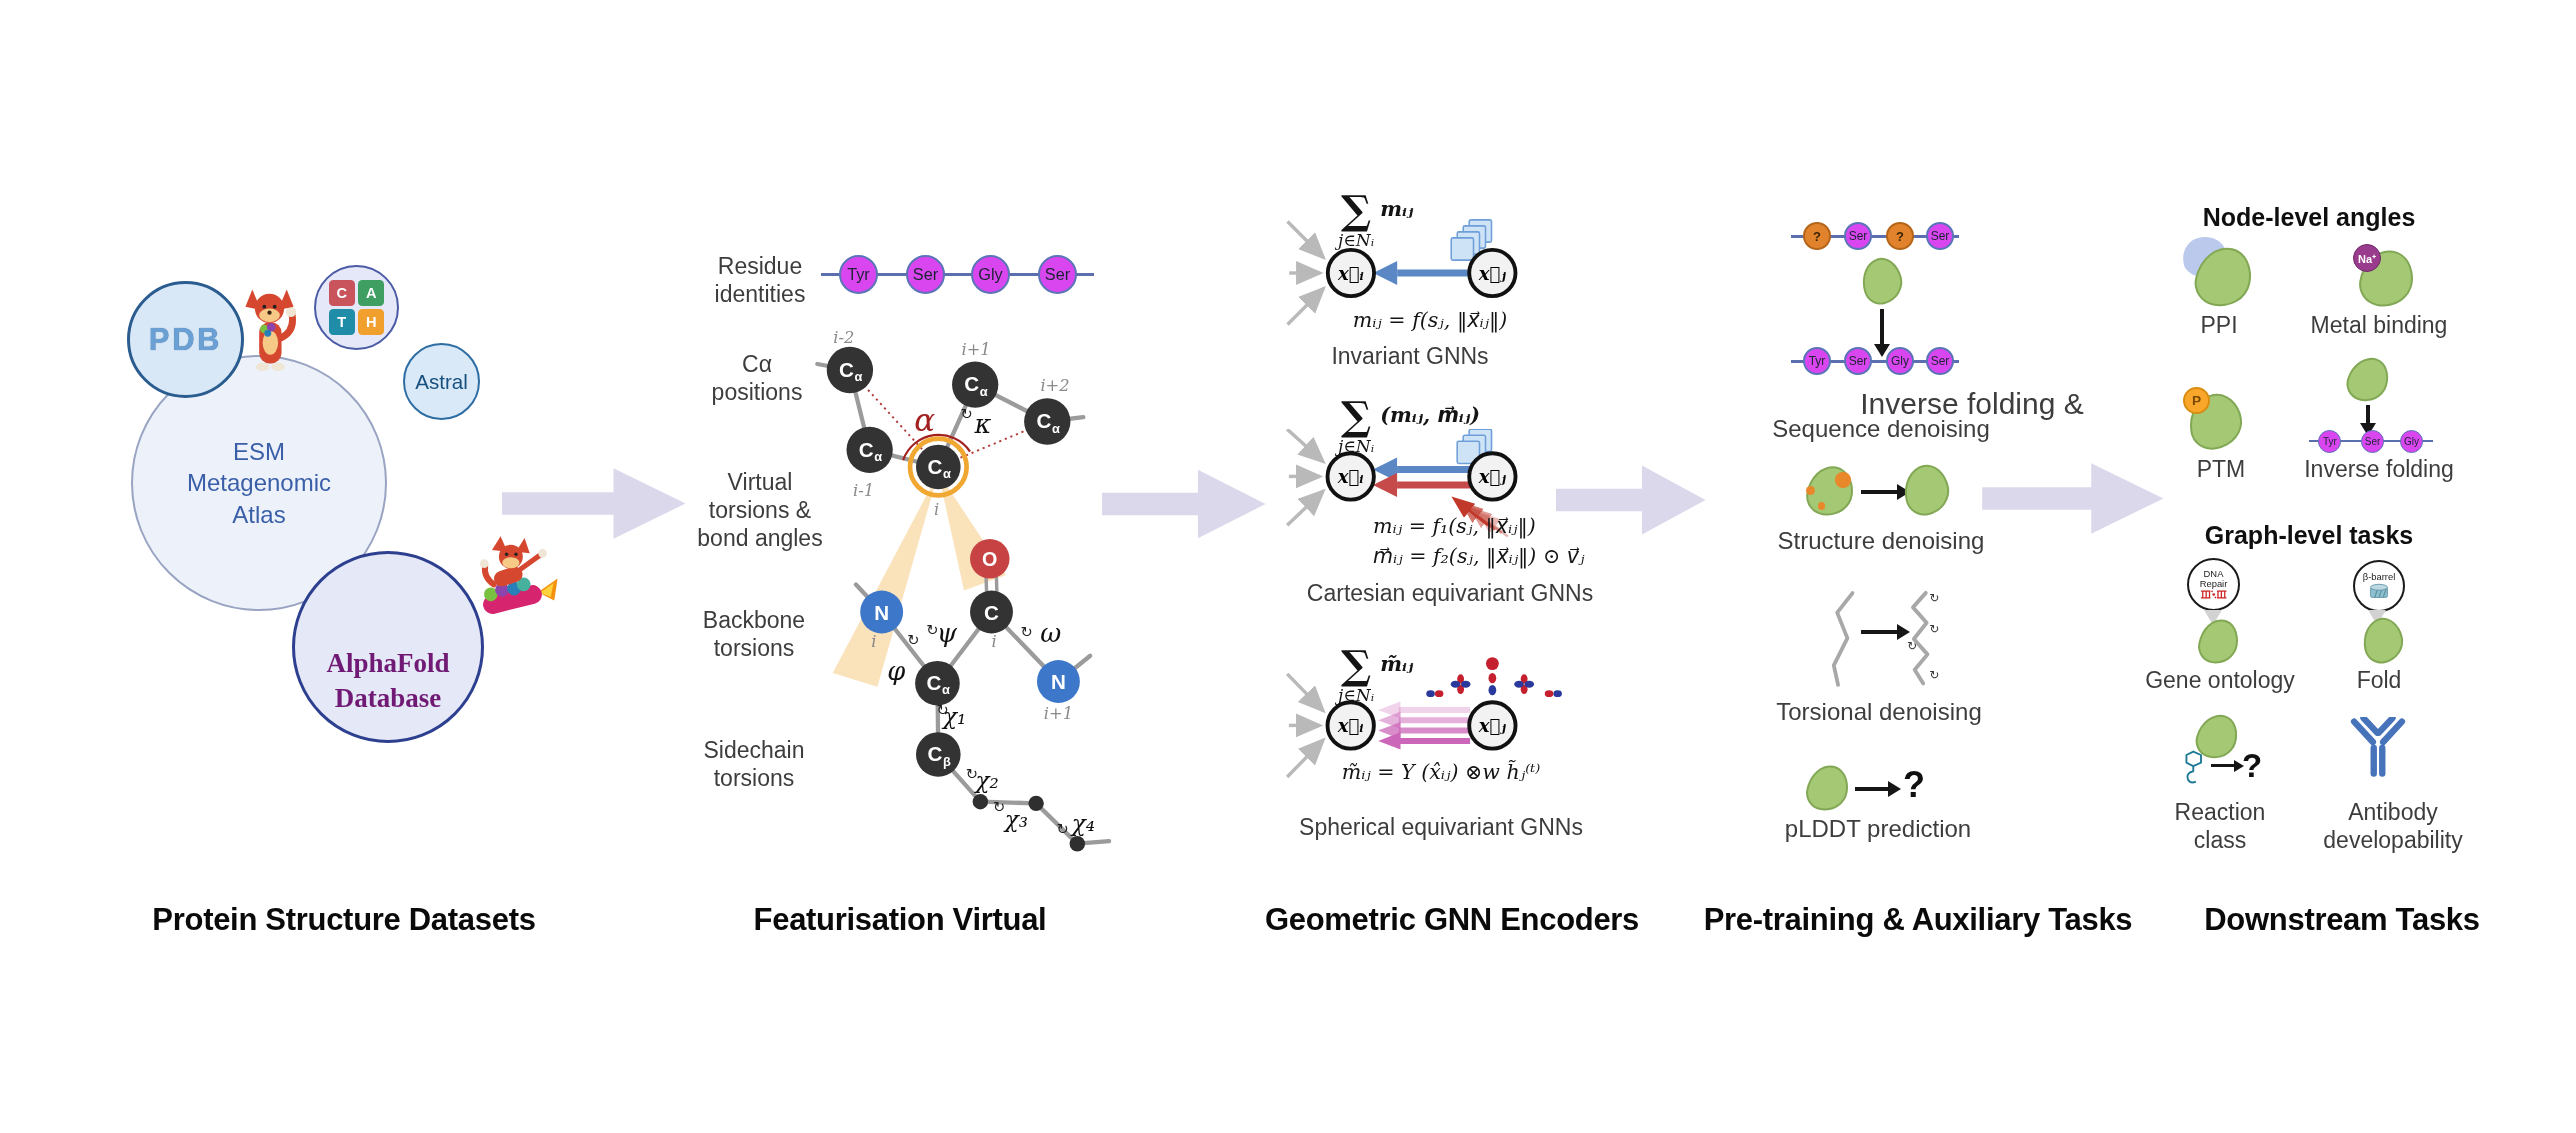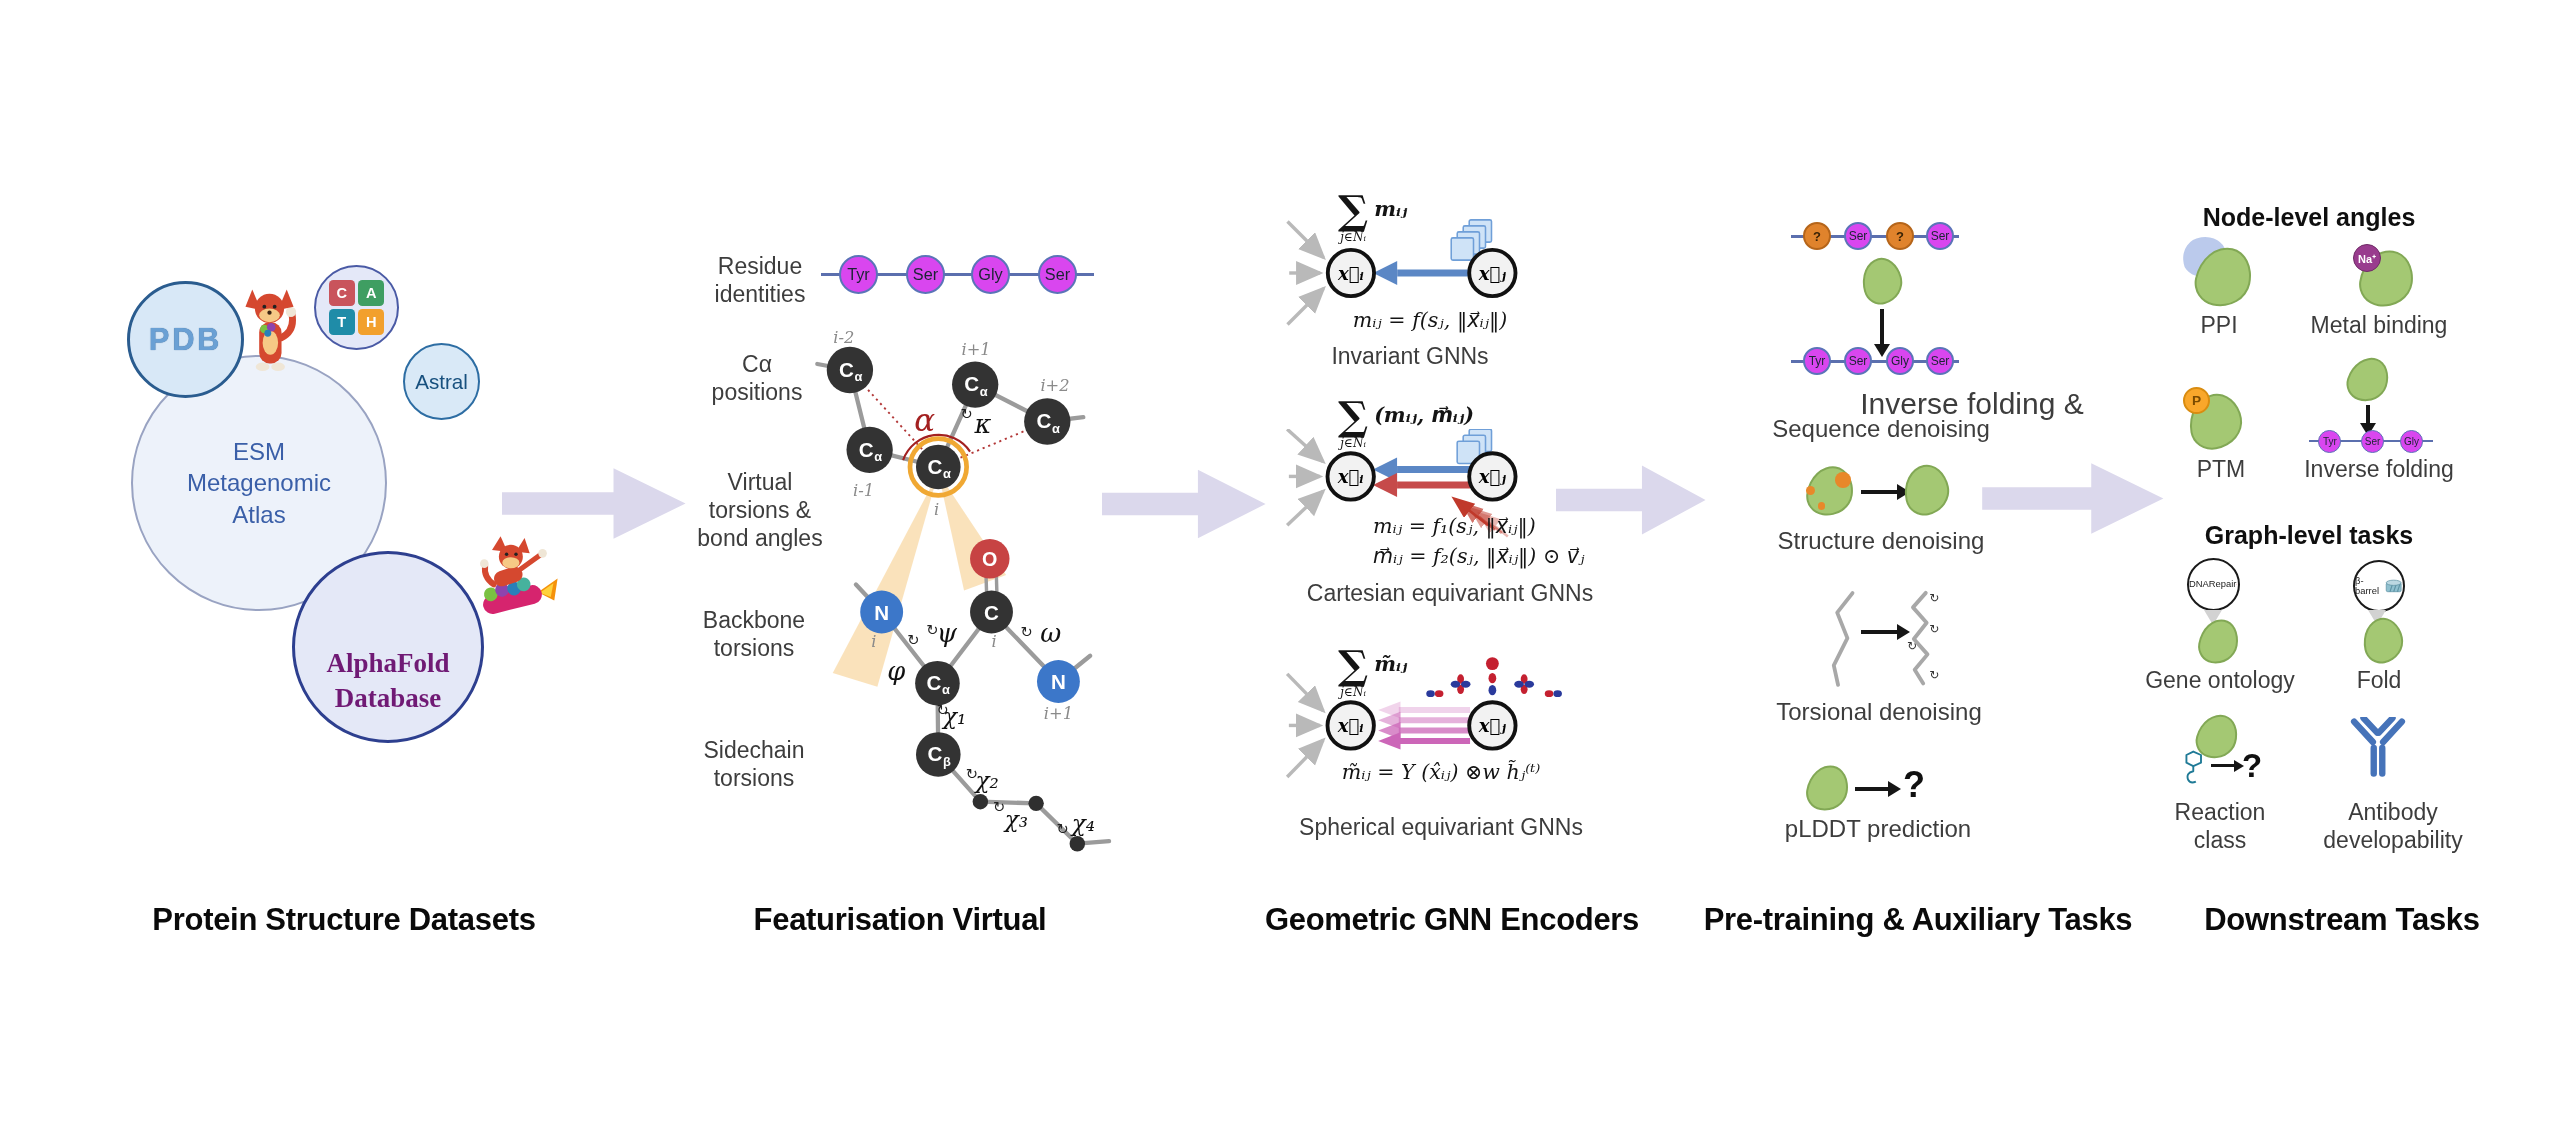--- a/index.html
+++ b/index.html
@@ -11,37 +11,37 @@
   .circ{border-radius:50%;box-sizing:border-box}
   .tlx{transform:translateX(-50%)}
   .sec-title{font-size:31px;font-weight:800;color:#0a0a0a;white-space:nowrap;letter-spacing:-0.3px}
   .lbl{font-size:23px;color:#3d3d3d;line-height:1.22;text-align:center;white-space:nowrap}
   .hdr{font-size:25px;font-weight:800;color:#0f0f0f;white-space:nowrap}
   .math{font-family:"DejaVu Serif","DejaVu Sans",serif;font-style:italic;color:#141414}
   .eq{font-size:20.6px;white-space:nowrap}
   .sumblock{display:flex;align-items:flex-start;gap:6px}
   .sigcol{display:flex;flex-direction:column;align-items:center}
   .sigma{font-size:40px;line-height:.95;font-style:normal;font-weight:600}
-  .sigsub{font-size:12px;margin-top:0.9px}
+  .sigsub{font-size:17px;margin-top:0.9px}
   .sum-expr{font-size:20.6px;font-weight:700;margin-top:6px}
   .blob{background:#a4c873;border:2.1px solid #82a855;box-sizing:border-box;
         border-radius:55% 45% 58% 42%/62% 52% 48% 38%}
   .fuzz{background:#b5c6ea;border-radius:48% 52% 45% 55%/55% 45% 58% 42%;opacity:.92}
   .reschip{background:#d946ef;border:2.1px solid #5b74b8;color:#1b2433;font-weight:500}
   .maskchip{background:#e0832c;border:2.1px solid #b5651a;color:#3a2306;font-weight:700}
   .chainline{background:#5b6fae}
   .harrow{height:4.3px;background:#161616}
   .harrow:after{content:"";position:absolute;right:-13px;top:50%;transform:translateY(-50%);
     width:0;height:0;border-left:13.7px solid #161616;border-top:8.6px solid transparent;border-bottom:8.6px solid transparent}
   .harrow.sm:after{border-left-width:10.3px;border-top-width:6px;border-bottom-width:6px;right:-9.4px}
   .varrow{width:4.3px;background:#161616}
   .varrow:after{content:"";position:absolute;bottom:-12px;left:50%;transform:translateX(-50%);
     width:0;height:0;border-top:13px solid #161616;border-left:8.6px solid transparent;border-right:8.6px solid transparent}
   .qmark{font-weight:800;color:#101010}
-  .bubble{background:#fff;border:2.6px solid #1a1a1a;display:flex;flex-direction:row;
+  .bubble{background:#fff;border:2.6px solid #1a1a1a;display:flex;flex-direction:column;
           align-items:center;justify-content:center;line-height:1.08;box-sizing:border-box}
   .bt{font-size:9.4px;color:#222;font-weight:500}
   .tail{width:0;height:0;border-left:9.4px solid transparent;border-right:9.4px solid transparent;border-top:15.5px solid #d2d2d2}
   .dot{background:#e8882a;border-radius:50%}
   .cathgrid{display:grid;grid-template-columns:26px 26px;grid-template-rows:26px 26px;gap:3.4px}
   .cathsq{border-radius:4.3px;color:#fff;font-weight:700;font-size:14.6px;display:flex;align-items:center;justify-content:center}
 </style>
 </head>
 <body>
 

